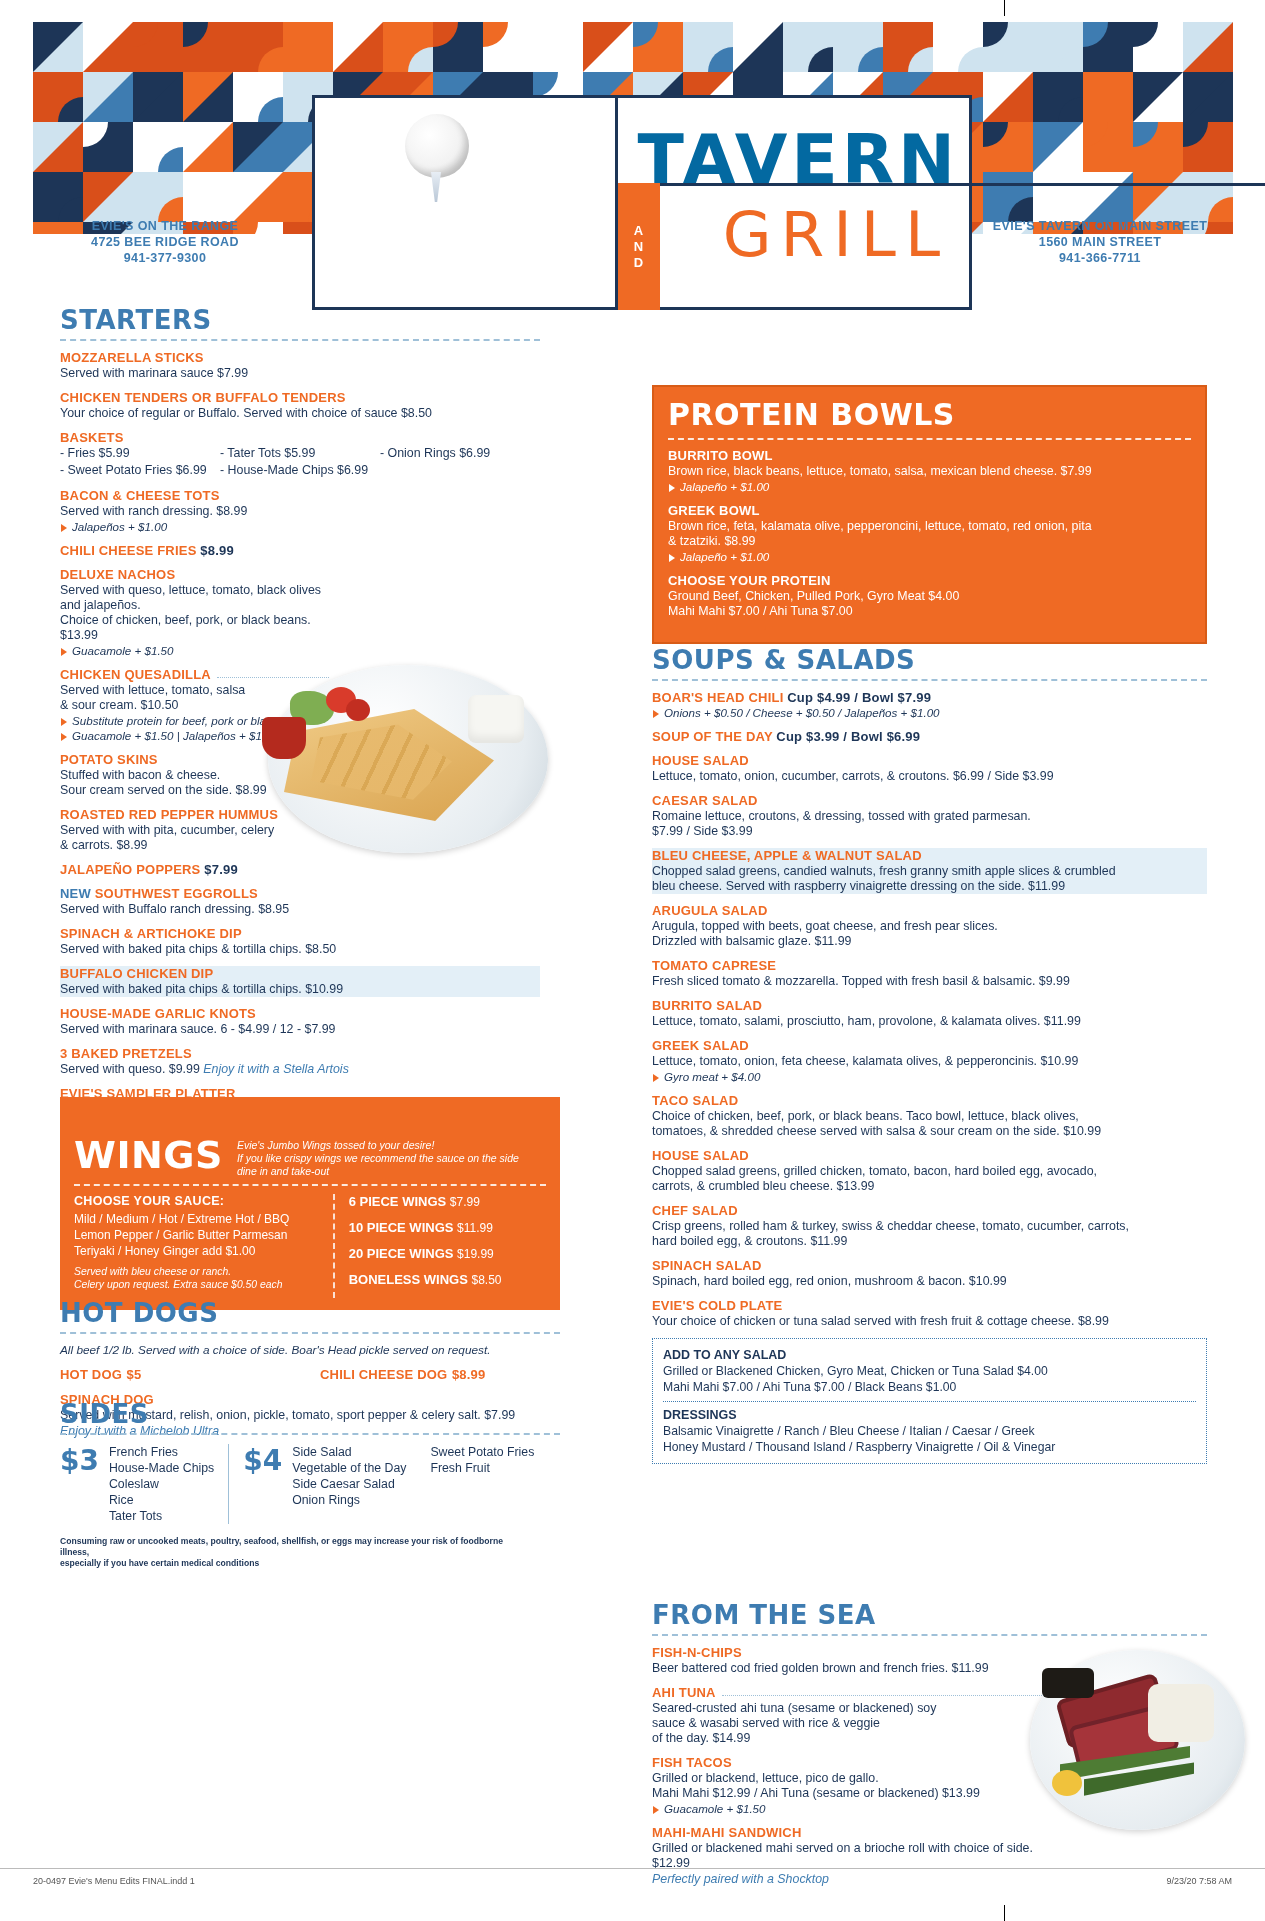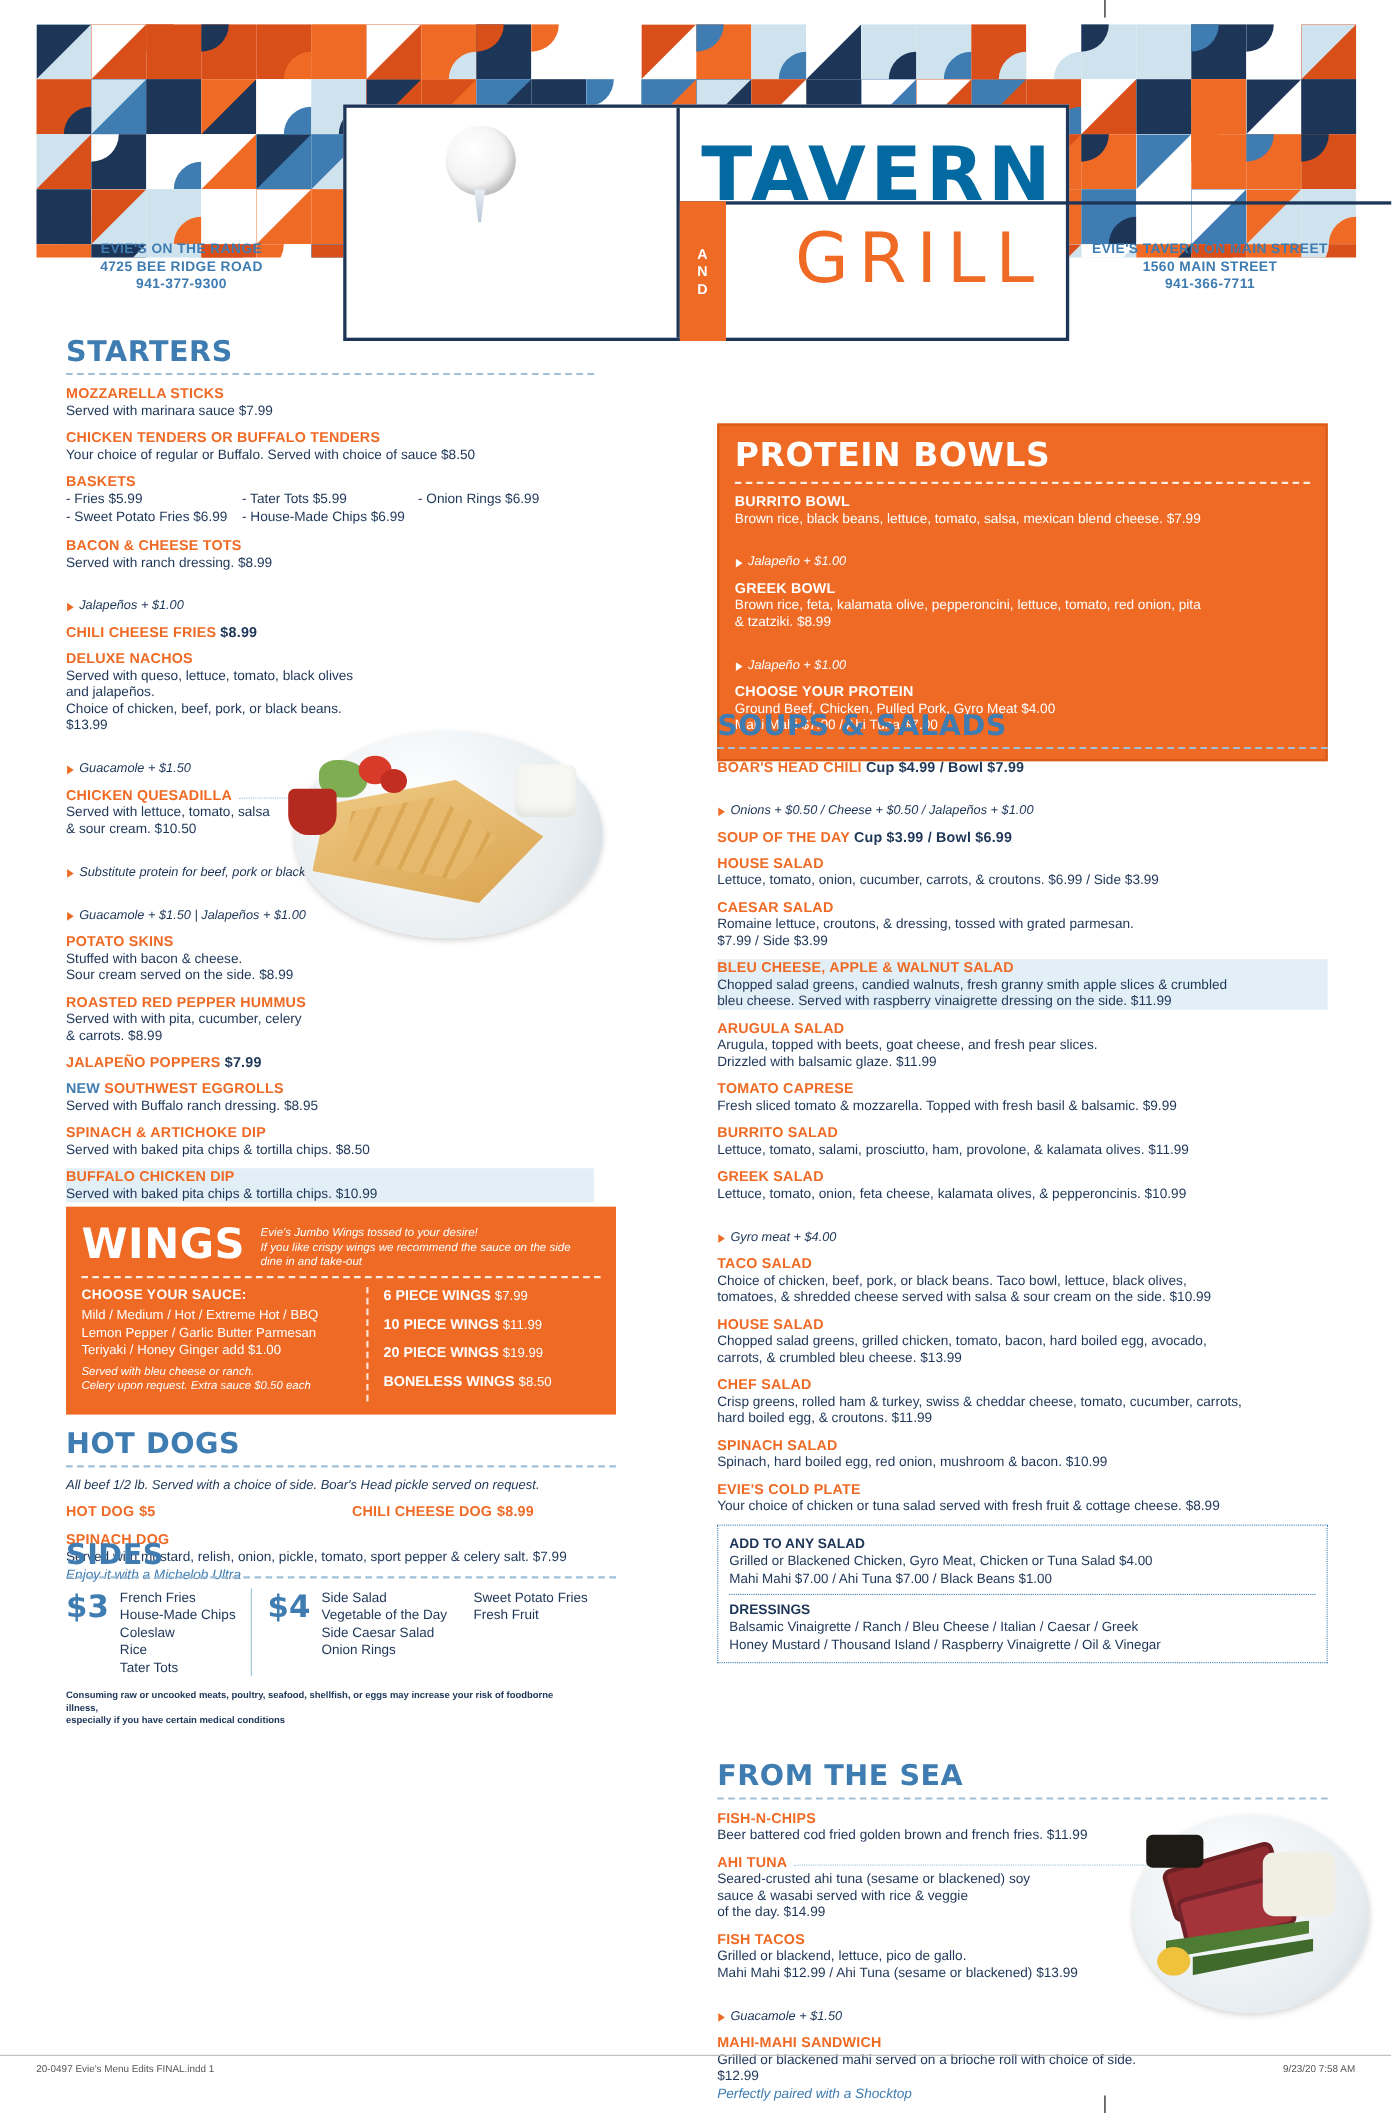--- a/index.html
+++ b/index.html
@@ -28,21 +28,21 @@
 
   
   .col-left{position:absolute;left:60px;top:305px;width:480px;}
 
   h2.sec{font-family:"DejaVu Sans",sans-serif;font-weight:bold;font-size:26px;color:#3e7cb1;letter-spacing:.5px;margin:0 0 4px 0;}
   .dash{border-top:2px dashed #9fc0d8;height:0;margin:4px 0 9px 0;}
   .item{margin-bottom:9px;}
   .iname{font-size:13px;font-weight:bold;color:#ef6a24;letter-spacing:.2px;}
   .iname .price{color:#1d3557;}
   .idesc{font-size:12.4px;color:#1d3557;line-height:15px;margin-top:1px;}
-  .sub{font-size:11.6px;font-style:italic;color:#1d3557;margin-left:12px;position:relative;line-height:15px;margin-top:24px;}
+  .sub{font-size:11.6px;font-style:italic;color:#1d3557;margin-left:12px;position:relative;line-height:15px;}
   .sub:before{content:"";position:absolute;left:-11px;top:5px;border-left:6px solid #ef6a24;border-top:4px solid transparent;border-bottom:4px solid transparent;}
   .twocol{display:flex;font-size:12.4px;line-height:17px;}
   .twocol div{flex:1;}
   .hl{background:#e3eff7;}
   .newtag{color:#3e7cb1;font-weight:bold;}
 
   
   .orange-box{background:#ef6a24;color:#fff;padding:10px 14px 14px 14px;border:2px solid #d85c17;box-sizing:border-box;}
   .orange-box h2{font-family:"DejaVu Sans",sans-serif;font-weight:bold;font-size:30px;margin:0 0 6px 0;color:#fff;letter-spacing:.5px;}
   .orange-box .dash{border-top:2px dashed rgba(255,255,255,.85);margin:4px 0 8px 0;}
@@ -576,21 +576,21 @@
     <div style="position:absolute;left:16px;top:44px;width:210px;height:112px;background:linear-gradient(160deg,#f0cb86,#d9a34f);clip-path:polygon(6% 20%,62% 0,100% 46%,72% 100%,0 74%);"></div>
     <div style="position:absolute;left:40px;top:58px;width:150px;height:80px;background:repeating-linear-gradient(115deg,#e7b96c 0 16px,#d8a551 16px 20px);clip-path:polygon(8% 18%,60% 2%,96% 48%,70% 96%,2% 72%);opacity:.85;"></div>
     <div style="position:absolute;left:22px;top:26px;width:44px;height:34px;background:#7fae52;border-radius:40% 60% 50% 50%;"></div>
     <div style="position:absolute;left:58px;top:22px;width:30px;height:26px;background:#d93b2b;border-radius:50%;"></div>
     <div style="position:absolute;left:78px;top:34px;width:24px;height:22px;background:#c22e21;border-radius:50%;"></div>
     <div style="position:absolute;left:-6px;top:52px;width:44px;height:42px;background:#b42a1e;border-radius:6px 6px 18px 18px;"></div>
     <div style="position:absolute;left:200px;top:30px;width:56px;height:48px;background:#f6f6f2;border-radius:8px;box-shadow:inset 0 -6px 8px rgba(0,0,0,.07);"></div>
   </div>
 
   <div class="wings-box" style="position:absolute;left:60px;top:1097px;width:500px;">
-    <div style="display:flex;align-items:flex-start;">
+    <div style="display:flex;align-items:flex-start;margin-top:24px;">
       <div class="wings-title">WINGS</div>
       <div class="wings-note" style="margin-left:14px;margin-top:6px;white-space:pre-line;">Evie's Jumbo Wings tossed to your desire!
 If you like crispy wings we recommend the sauce on the side
 dine in and take-out</div>
     </div>
     <div class="dash" style="border-top:2px dashed rgba(255,255,255,.85);margin:6px 0 8px 0;"></div>
     <div class="wings-cols">
       <div class="wings-left">
         <div class="wings-h">CHOOSE YOUR SAUCE:</div>
         <div class="wings-sauce">Mild  /  Medium  /  Hot  /  Extreme Hot  /  BBQ</div>

